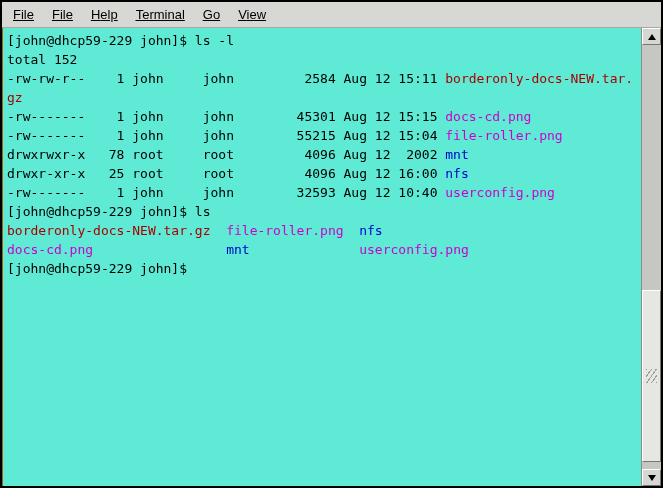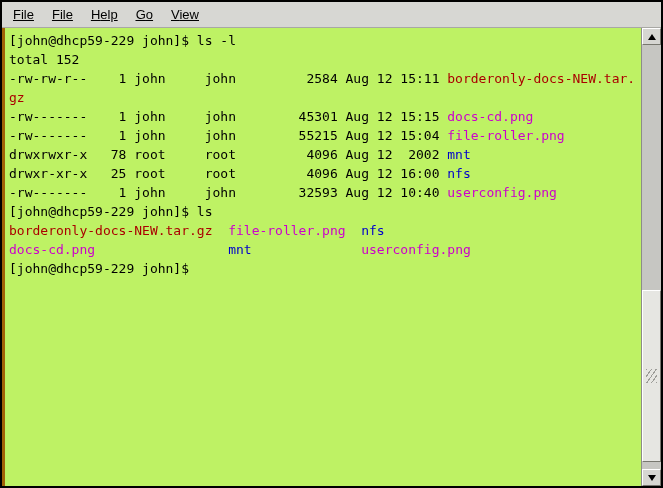--- a/index.html
+++ b/index.html
@@ -23,22 +23,22 @@
     padding:4px 9px;
     cursor:default;
     white-space:nowrap;
     text-decoration:underline;
   }
   .menu-item::first-letter { text-decoration:underline; }
   
   .term-body { flex:1; display:flex; overflow:hidden; }
   .terminal {
     flex:1; overflow:hidden;
-    background:#bef264;
-    border-left:3px solid #a16207;
+    background:#5eead4;
+    border-left:1px solid #a16207;
     padding:3px 0 0 4px;
     font-family:"DejaVu Sans Mono", monospace;
     font-size:13px; line-height:19px;
     white-space:pre; color:#000;
     cursor:text;
   }
   .t-line { height:19px; white-space:pre; }
   
   .scrollbar {
     flex:0 0 19px; width:19px;
@@ -78,20 +78,21 @@
 </style>
 </head>
 <body>
 
 <div class="window">
 
   <div class="menubar">
     <span class="menu-item">File</span>
     <span class="menu-item">File</span>
     <span class="menu-item">Help</span>
+    <span class="menu-item">Terminal</span>
     <span class="menu-item">Go</span>
     <span class="menu-item">View</span>
   </div>
 
   <div class="term-body">
 
     <div class="terminal"><div class="t-line"><span style="color: rgb(0, 0, 0);">[john@dhcp59-229 john]$ ls -l</span></div><div class="t-line"><span style="color: rgb(0, 0, 0);">total 152</span></div><div class="t-line"><span style="color: rgb(0, 0, 0);">-rw-rw-r--    1 john     john         2584 Aug 12 15:11 </span><span style="color: rgb(170, 0, 0);">borderonly-docs-NEW.tar.</span></div><div class="t-line"><span style="color: rgb(170, 0, 0);">gz</span></div><div class="t-line"><span style="color: rgb(0, 0, 0);">-rw-------    1 john     john        45301 Aug 12 15:15 </span><span style="color: rgb(204, 0, 204);">docs-cd.png</span></div><div class="t-line"><span style="color: rgb(0, 0, 0);">-rw-------    1 john     john        55215 Aug 12 15:04 </span><span style="color: rgb(204, 0, 204);">file-roller.png</span></div><div class="t-line"><span style="color: rgb(0, 0, 0);">drwxrwxr-x   78 root     root         4096 Aug 12  2002 </span><span style="color: rgb(0, 0, 204);">mnt</span></div><div class="t-line"><span style="color: rgb(0, 0, 0);">drwxr-xr-x   25 root     root         4096 Aug 12 16:00 </span><span style="color: rgb(0, 0, 204);">nfs</span></div><div class="t-line"><span style="color: rgb(0, 0, 0);">-rw-------    1 john     john        32593 Aug 12 10:40 </span><span style="color: rgb(204, 0, 204);">userconfig.png</span></div><div class="t-line"><span style="color: rgb(0, 0, 0);">[john@dhcp59-229 john]$ ls</span></div><div class="t-line"><span style="color: rgb(170, 0, 0);">borderonly-docs-NEW.tar.gz</span><span style="color: rgb(0, 0, 0);">  </span><span style="color: rgb(204, 0, 204);">file-roller.png</span><span style="color: rgb(0, 0, 0);">  </span><span style="color: rgb(0, 0, 204);">nfs</span></div><div class="t-line"><span style="color: rgb(204, 0, 204);">docs-cd.png</span><span style="color: rgb(0, 0, 0);">                 </span><span style="color: rgb(0, 0, 204);">mnt</span><span style="color: rgb(0, 0, 0);">              </span><span style="color: rgb(204, 0, 204);">userconfig.png</span></div><div class="t-line"><span style="color: rgb(0, 0, 0);">[john@dhcp59-229 john]$</span></div></div>
 
     <div class="scrollbar">
       <div class="sb-btn">

